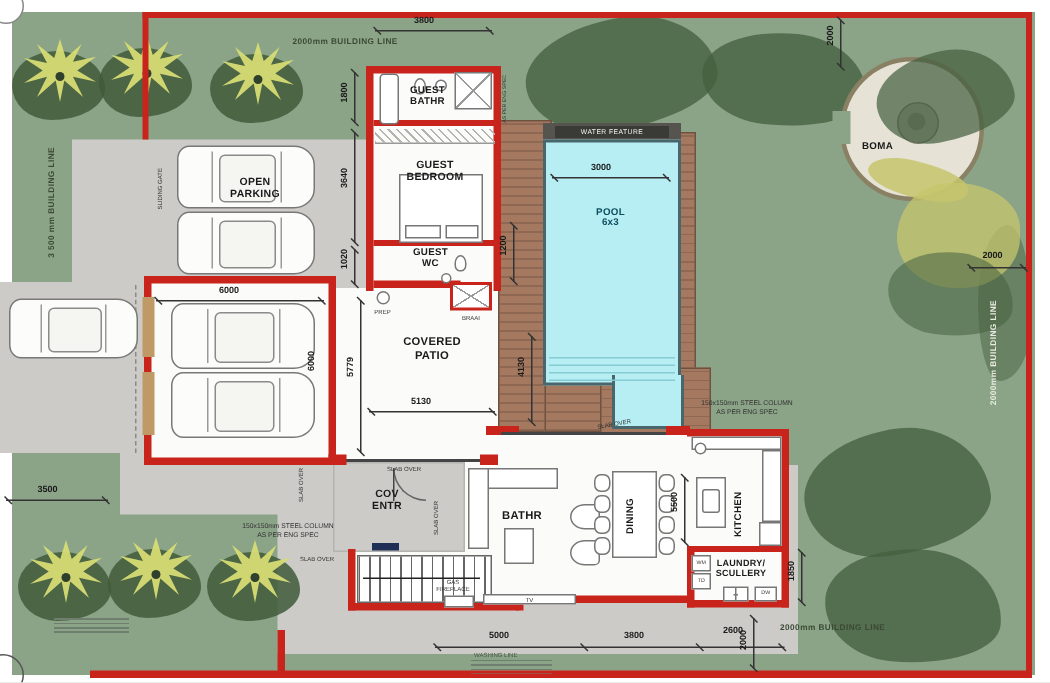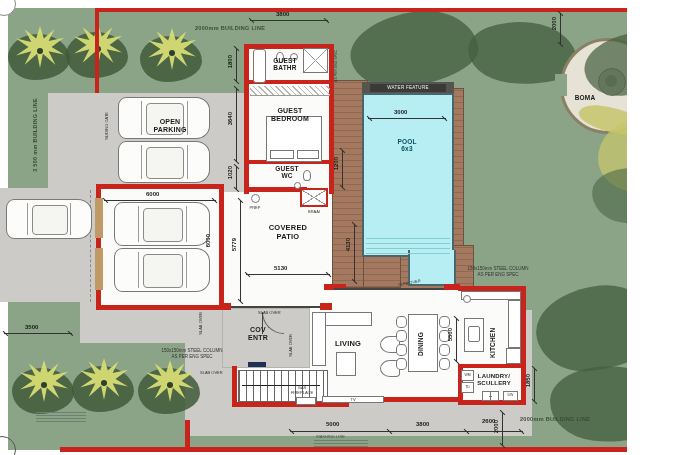--- a/index.html
+++ b/index.html
@@ -1,16 +1,16 @@
 <!DOCTYPE html>
 <html><head>
 <meta charset="utf-8">
 <style>
   html,body{margin:0;padding:0;background:#fff;}
-  #plan{position:relative;width:627px;height:455px;background:#fff;overflow:hidden;
+  #plan{position:relative;width:700px;height:455px;background:#fff;overflow:hidden;
         font-family:"Liberation Sans",sans-serif;}
   .abs{position:absolute;}
   .grass{background:#8ba487;}
   .gray{background:#cccbc7;}
   .white{background:#fbfbf9;}
   .wall{background:#c9241c;}
   .navy{background:#1f2f55;}
   .tan{background:#c09a66;}
   .deck{background:#a5795f;background-image:repeating-linear-gradient(0deg,rgba(0,0,0,.14) 0 1px,transparent 1px 6px);border:1px solid #6e5240;box-sizing:border-box;}
   .pool{background:#b7eef4;border:2px solid #48666b;box-sizing:border-box;}
@@ -222,21 +222,21 @@
 ENTR</div>
 
   <div class="abs stairs" style="left:238px;top:370px;width:90px;height:32px;"></div>
   <div class="abs" style="left:242px;top:385px;width:78px;height:1px;background:#222;"></div>
 
   <div class="abs fur" style="left:312px;top:312px;width:60px;height:14px;"></div>
   <div class="abs fur" style="left:312px;top:312px;width:14px;height:54px;"></div>
   <div class="abs fur" style="left:336px;top:352px;width:20px;height:24px;"></div>
   <div class="abs fur" style="left:380px;top:336px;width:20px;height:17px;border-radius:50% 20% 20% 50%;"></div>
   <div class="abs fur" style="left:380px;top:360px;width:20px;height:17px;border-radius:50% 20% 20% 50%;"></div>
-  <div class="abs rl" style="left:325px;top:340px;width:46px;font-size:7.5px;">LIVING</div>
+  <div class="abs rl" style="left:325px;top:340px;width:46px;font-size:7.5px;">BATHR</div>
   <div class="abs fur" style="left:322px;top:396px;width:62px;height:7px;"></div>
   <div class="abs note" style="left:348px;top:397px;width:10px;font-size:4px;">TV</div>
   <div class="abs fur" style="left:296px;top:397px;width:20px;height:8px;"></div>
   <div class="abs note" style="left:284px;top:385px;width:36px;font-size:4px;">GAS
 FIREPLACE</div>
 
   <div class="abs fur" style="left:408px;top:314px;width:30px;height:58px;"></div>
   <div class="abs fur" style="left:396px;top:316px;width:11px;height:12px;border-radius:40%;"></div>
   <div class="abs fur" style="left:396px;top:330px;width:11px;height:12px;border-radius:40%;"></div>
   <div class="abs fur" style="left:396px;top:344px;width:11px;height:12px;border-radius:40%;"></div>

